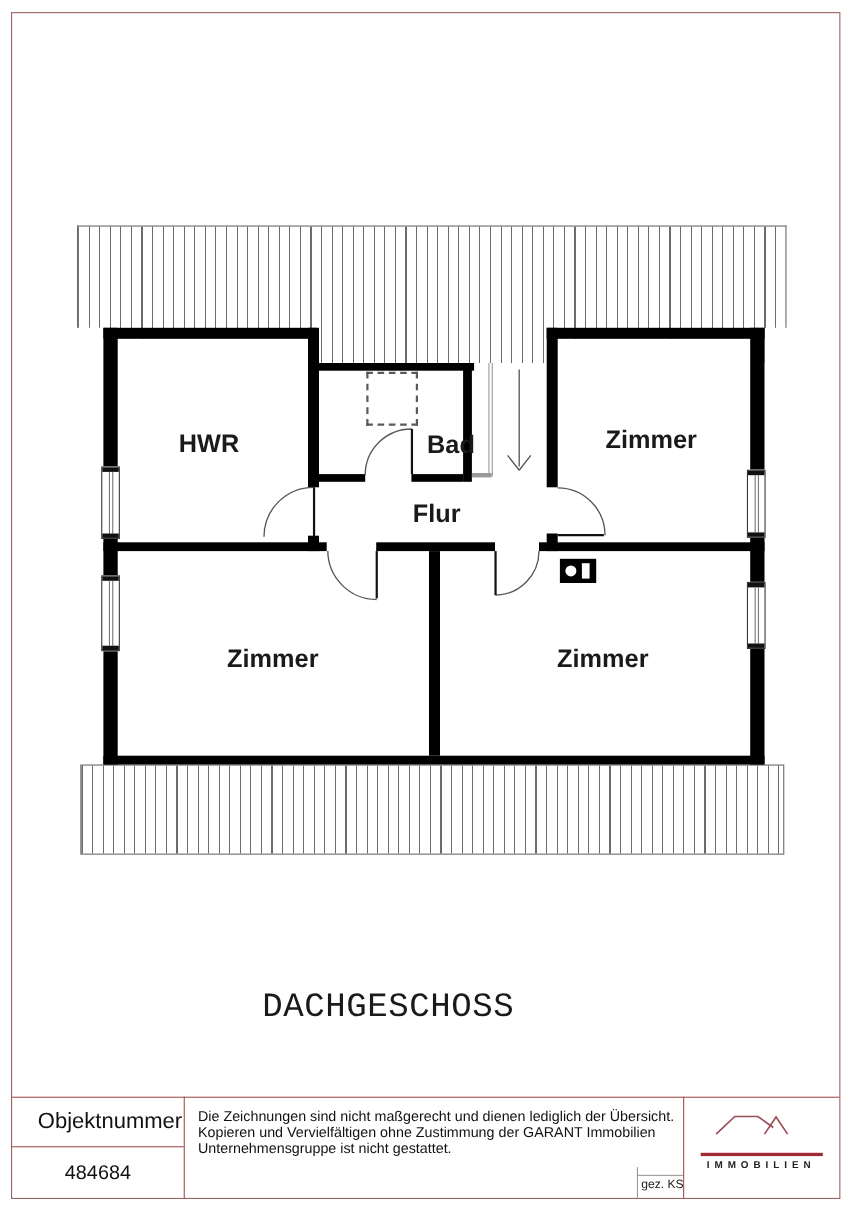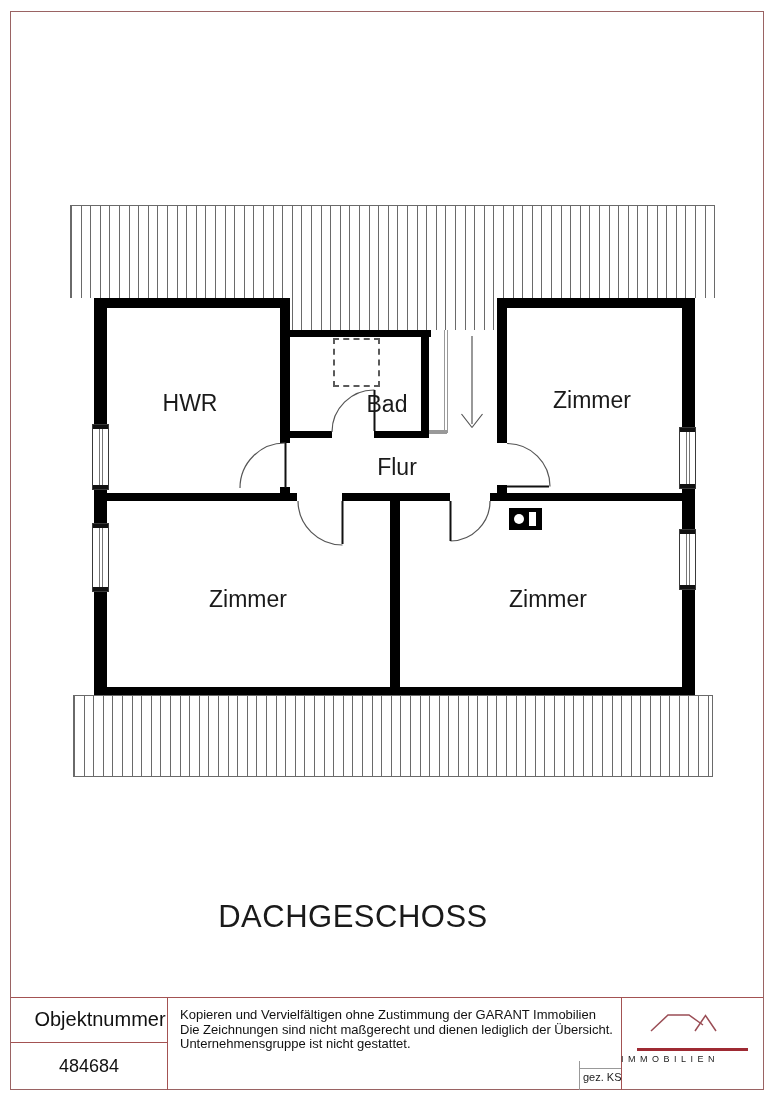--- a/index.html
+++ b/index.html
@@ -8,48 +8,48 @@
     --hatch-gray:#6a6a6a; --door-gray:#555555;
   }
   html,body{margin:0;padding:0;background:#fff;}
   #page{position:relative;width:778px;height:1100px;background:#fff;overflow:hidden;
         font-family:"Liberation Sans",sans-serif;}
   .w{position:absolute;background:var(--wall-black);}
   .hatch{position:absolute;box-sizing:border-box;
          background-image:repeating-linear-gradient(to right,var(--hatch-gray) 0 1px,transparent 1px 9.6px);}
   .cover{position:absolute;background:#fff;}
   .room{position:absolute;background:#fff;}
-  .lbl{position:absolute;transform:translate(-50%,-50%);font-size:23px;color:#1a1a1a;white-space:nowrap;}
+  .lbl{position:absolute;transform:translate(-50%,-50%);font-size:23px;color:#1a1a1a;white-space:nowrap;font-weight:bold;}
   .win{position:absolute;background:#fff;border:1px solid #3a3a3a;box-sizing:border-box;}
   .win-cap{position:absolute;left:0;right:0;height:4px;background:#111;}
   .win-cap.top{top:0}.win-cap.bot{bottom:0}
   .win-glass{position:absolute;left:50%;transform:translateX(-50%);top:4px;bottom:4px;width:4px;
              box-sizing:border-box;border-left:1px solid #777;border-right:1px solid #777;}
   .grayline{position:absolute;background:#999;}
   .tub{position:absolute;border:2px dashed #5a5a5a;background:#fff;box-sizing:border-box;}
   .chimney{position:absolute;background:#000;}
   .chimney .hole{position:absolute;left:5px;top:6px;width:10px;height:10px;border-radius:50%;background:#fff;}
   .chimney .vent{position:absolute;left:20px;top:4px;width:7px;height:14px;background:#fff;}
   #border-frame{position:absolute;left:10px;top:11px;width:754px;height:1079px;
                 border:1px solid var(--frame-red);box-sizing:border-box;}
   .pline{position:absolute;background:var(--panel-red);}
   #title{position:absolute;left:0;top:899px;width:706px;text-align:center;
-         font-size:31px;letter-spacing:.5px;color:#1a1a1a;}
+         font-size:31px;letter-spacing:.5px;color:#1a1a1a;font-family:Liberation Mono, monospace;}
   #objnum-label{position:absolute;left:22px;top:997px;width:156px;height:45px;display:flex;
                 align-items:center;justify-content:center;font-size:20px;color:#111;}
   #objnum-value{position:absolute;left:11px;top:1042px;width:156px;height:48px;display:flex;
                 align-items:center;justify-content:center;font-size:18px;color:#111;}
   #disclaimer{position:absolute;left:180px;top:1008px;width:435px;font-size:13px;line-height:14.6px;color:#111;}
   #gez-box{position:absolute;left:583px;top:1071px;font-size:11px;color:#222;}
   #logo{position:absolute;left:621px;top:997px;width:142px;height:93px;}
   #logo-brand{position:absolute;left:0;top:29px;width:142px;text-align:center;
               font-family:"Liberation Serif",serif;font-size:24px;letter-spacing:2.5px;color:var(--logo-text);}
   #logo-rule{position:absolute;left:16px;top:51px;width:111px;height:3px;background:var(--logo-red);}
-  #logo-sub{position:absolute;left:0;top:57px;width:142px;text-align:left;
-            font-size:9px;font-weight:normal;letter-spacing:4.5px;color:#222;}
+  #logo-sub{position:absolute;left:0;top:57px;width:142px;text-align:center;
+            font-size:9px;font-weight:bold;letter-spacing:4.5px;color:#222;}
   svg{position:absolute;left:0;top:0;}
 </style>
 </head>
 <body>
 
 <div id="page">
 
   <div id="border-frame"></div>
 
   <div class="hatch" style="left:70px;top:205px;width:645px;height:125px;
@@ -134,39 +134,39 @@
       <path d="M342.5,501 L342.5,544"></path>
       <path d="M450.5,501 L450.5,541"></path>
     </g>
     <g stroke="var(--logo-roof-red)" stroke-width="1.5" fill="none">
       <path d="M651,1031 L668,1015 L689,1015 L703,1025"></path>
       <path d="M695,1031 L705.5,1015.5 L716,1031"></path>
     </g>
   </svg>
 
   <div class="lbl" style="left:190px;top:403px;">HWR</div>
-  <div class="lbl" style="left:387px;top:404px;">Bad</div>
+  <div class="lbl" style="left:410px;top:404px;">Bad</div>
   <div class="lbl" style="left:592px;top:400px;">Zimmer</div>
   <div class="lbl" style="left:397px;top:467px;">Flur</div>
   <div class="lbl" style="left:248px;top:599px;">Zimmer</div>
   <div class="lbl" style="left:548px;top:599px;">Zimmer</div>
 
   <div id="title">DACHGESCHOSS</div>
 
   <div class="pline" style="left:11px;top:997px;width:752px;height:1px;"></div>
   <div class="pline" style="left:167px;top:997px;width:1px;height:93px;"></div>
   <div class="pline" style="left:11px;top:1042px;width:156px;height:1px;"></div>
   <div class="pline" style="left:621px;top:997px;width:1px;height:93px;"></div>
 
   <div id="objnum-label">Objektnummer</div>
   <div id="objnum-value">484684</div>
 
   <div id="disclaimer">
+    <div>Die Zeichnungen sind nicht maßgerecht und dienen lediglich der Übersicht.</div>
     <div>Kopieren und Vervielfältigen ohne Zustimmung der GARANT Immobilien</div>
-    <div>Die Zeichnungen sind nicht maßgerecht und dienen lediglich der Übersicht.</div>
     <div>Unternehmensgruppe ist nicht gestattet.</div>
   </div>
 
   <div class="grayline" style="left:579px;top:1068px;width:42px;height:1px;"></div>
   <div class="grayline" style="left:579px;top:1061px;width:1px;height:29px;"></div>
   <div id="gez-box">gez. KS</div>
 
   <div id="logo">
     <div id="logo-rule"></div>
     <div id="logo-sub">IMMOBILIEN</div>

